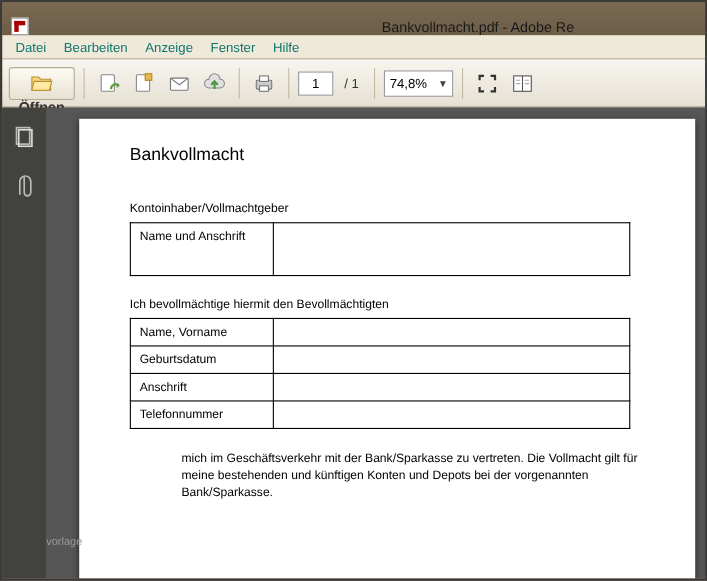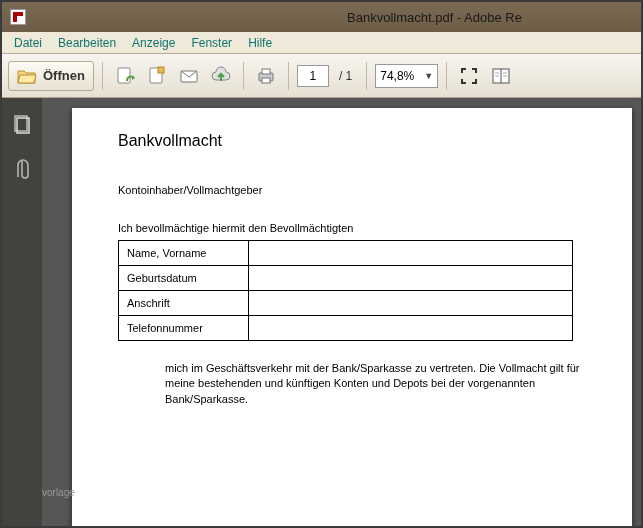--- a/index.html
+++ b/index.html
@@ -13,21 +13,21 @@
       width: 643px;
       height: 528px;
       overflow: hidden;
       background: #8a7356;
       border: 2px solid #3a3a3a;
     }
     .titlebar {
       height: 30px;
       background: linear-gradient(to bottom, #7b6a52, #6d5d47);
       display: flex;
-      align-items: center;
+      align-items: flex-end;
       padding: 0 8px;
       color: #fff;
     }
     .titlebar .app-icon {
       width: 16px;
       height: 16px;
       background: #fff;
       border: 1px solid #999;
       position: relative;
       margin-right: 10px;
@@ -75,20 +75,21 @@
     }
     .open-btn {
       display: flex;
       align-items: center;
       background: linear-gradient(to bottom, #fdfbf4, #e7e1d2);
       border: 1px solid #b5ab93;
       border-radius: 3px;
       padding: 4px 8px;
       gap: 6px;
       height: 30px;
+      flex-direction: column;
     }
     .open-btn .folder-icon svg { display: block; }
     .open-btn .label {
       font-weight: bold;
       font-size: 13px;
       color: #333;
     }
     .tb-btn {
       width: 28px;
       height: 28px;
@@ -320,20 +321,24 @@
     </div>
   </div>
 
   <div class="doc-area">
     <div class="page">
       <div class="doc-title">Bankvollmacht</div>
 
       <div class="doc-section">Kontoinhaber/Vollmachtgeber</div>
       <table class="form-tbl tbl1">
         <tbody>
+            <tr>
+          <td class="lbl">Name und Anschrift</td>
+          <td class="val"></td>
+        </tr>
       </tbody>
         </table>
 
       <div class="doc-section">Ich bevollmächtige hiermit den Bevollmächtigten</div>
       <table class="form-tbl">
         <tbody>
             <tr>
           <td class="lbl">Name, Vorname</td>
           <td class="val"></td>
         </tr>

